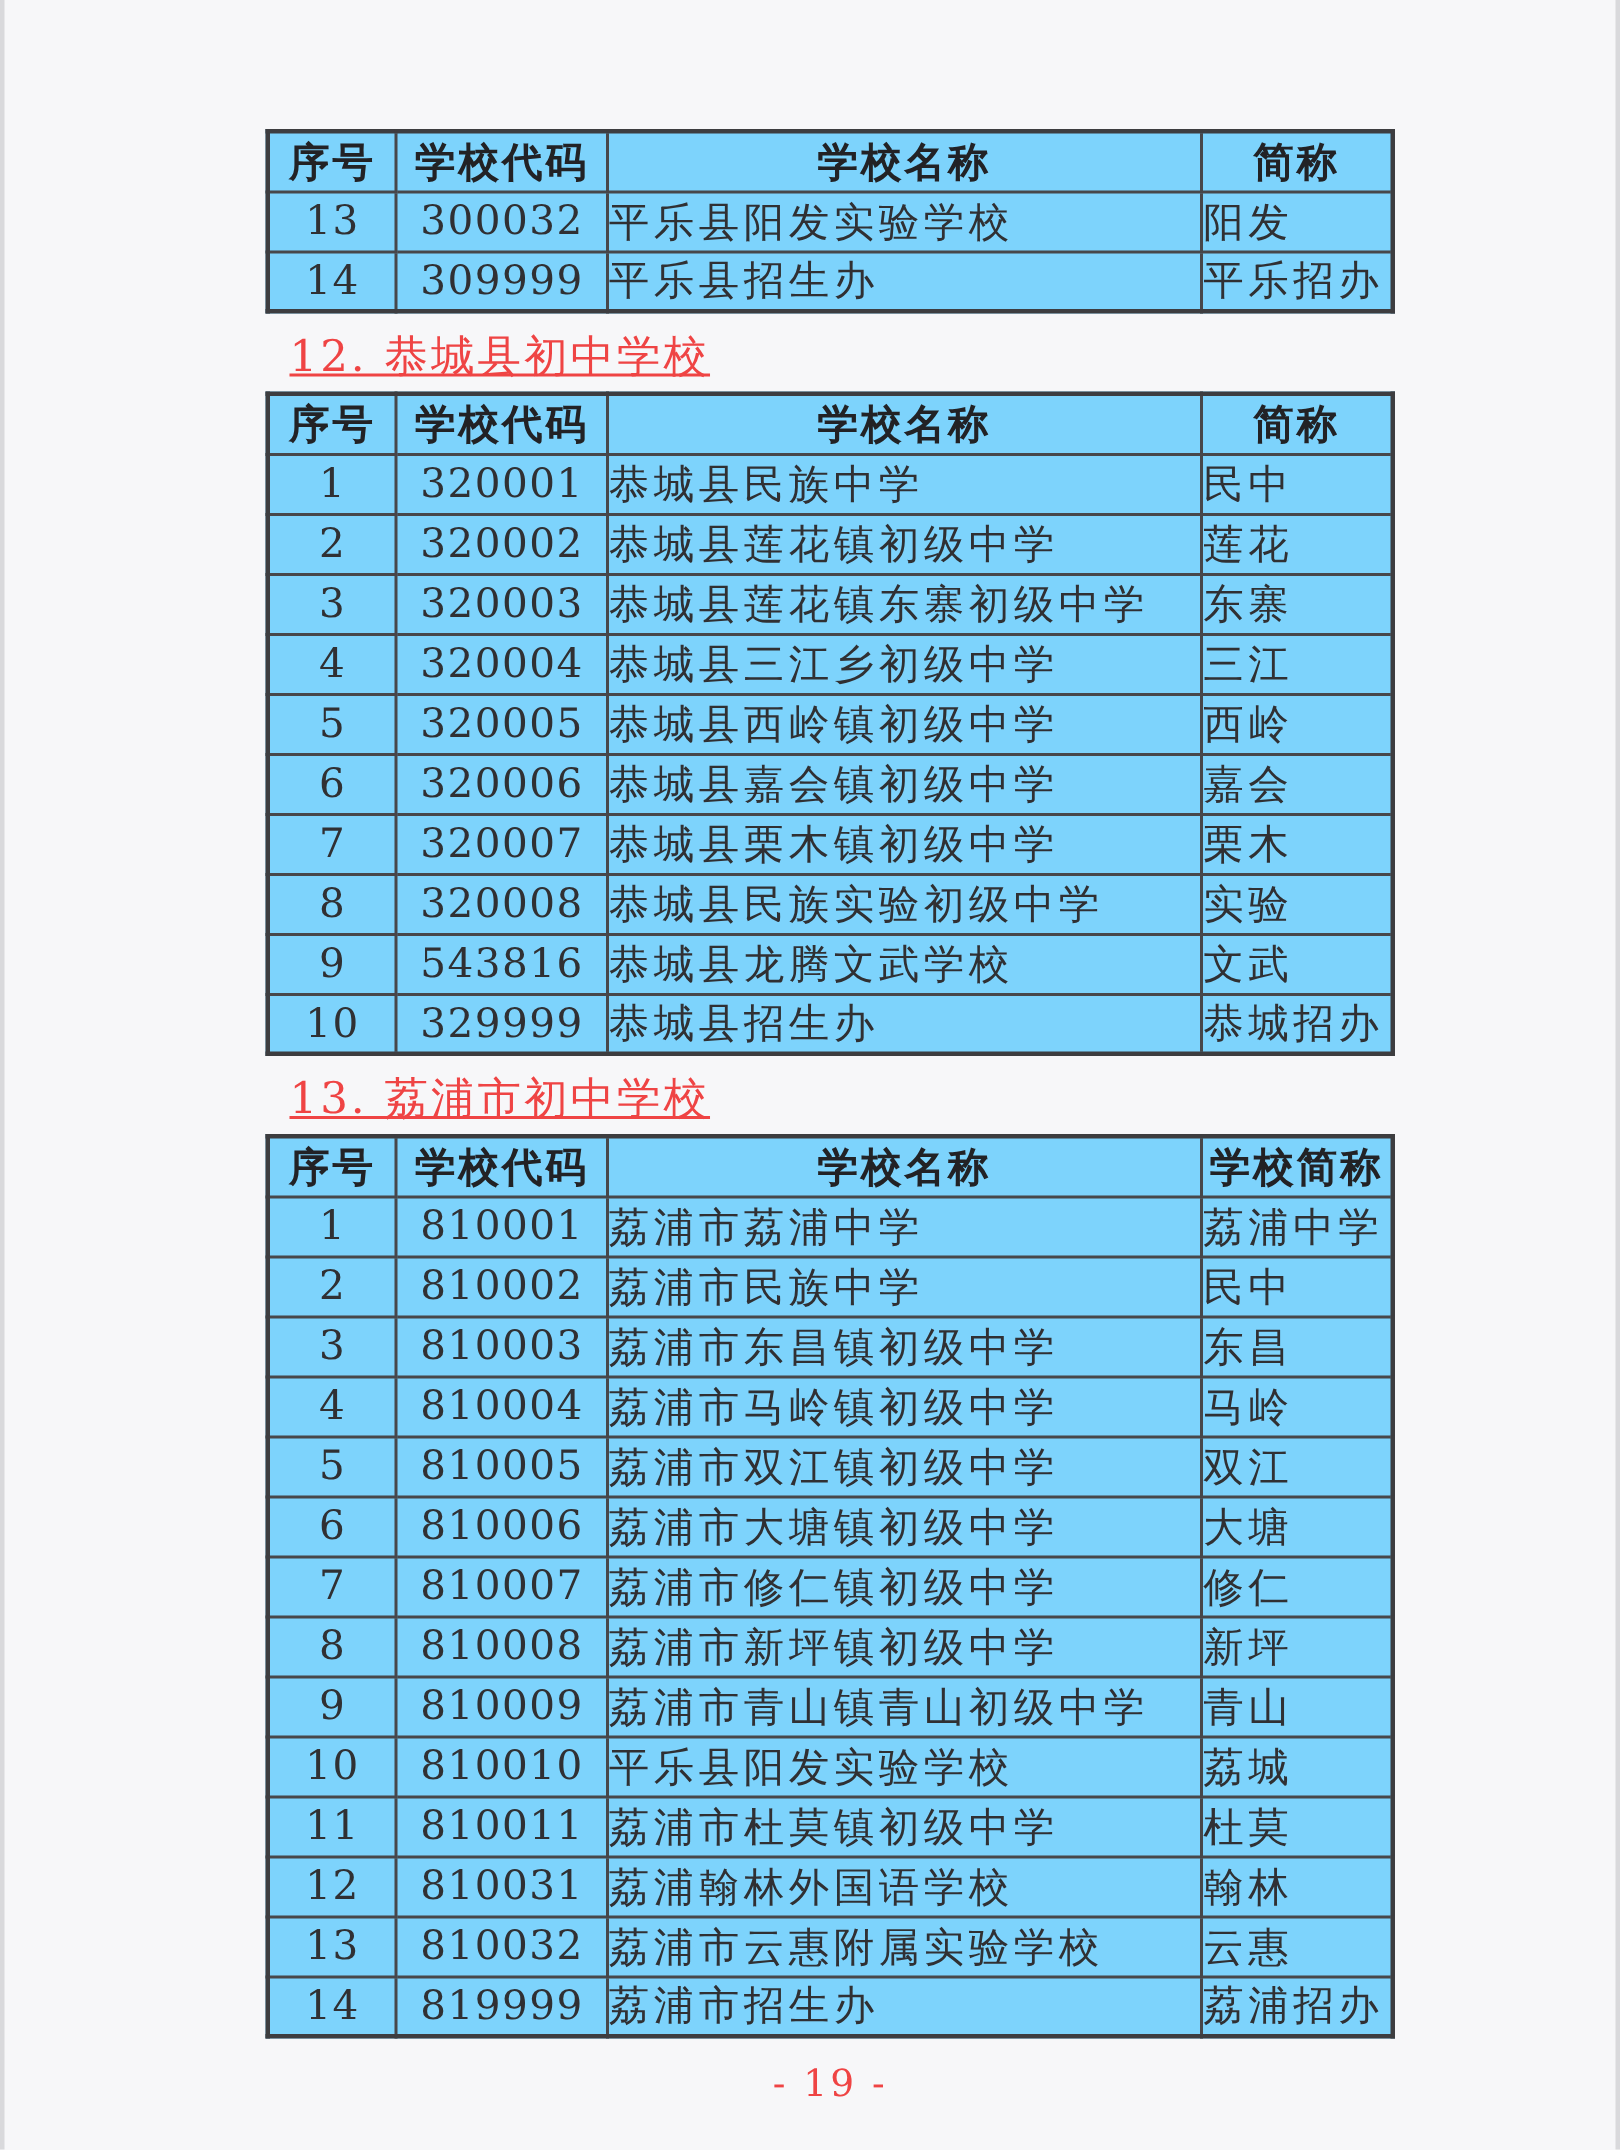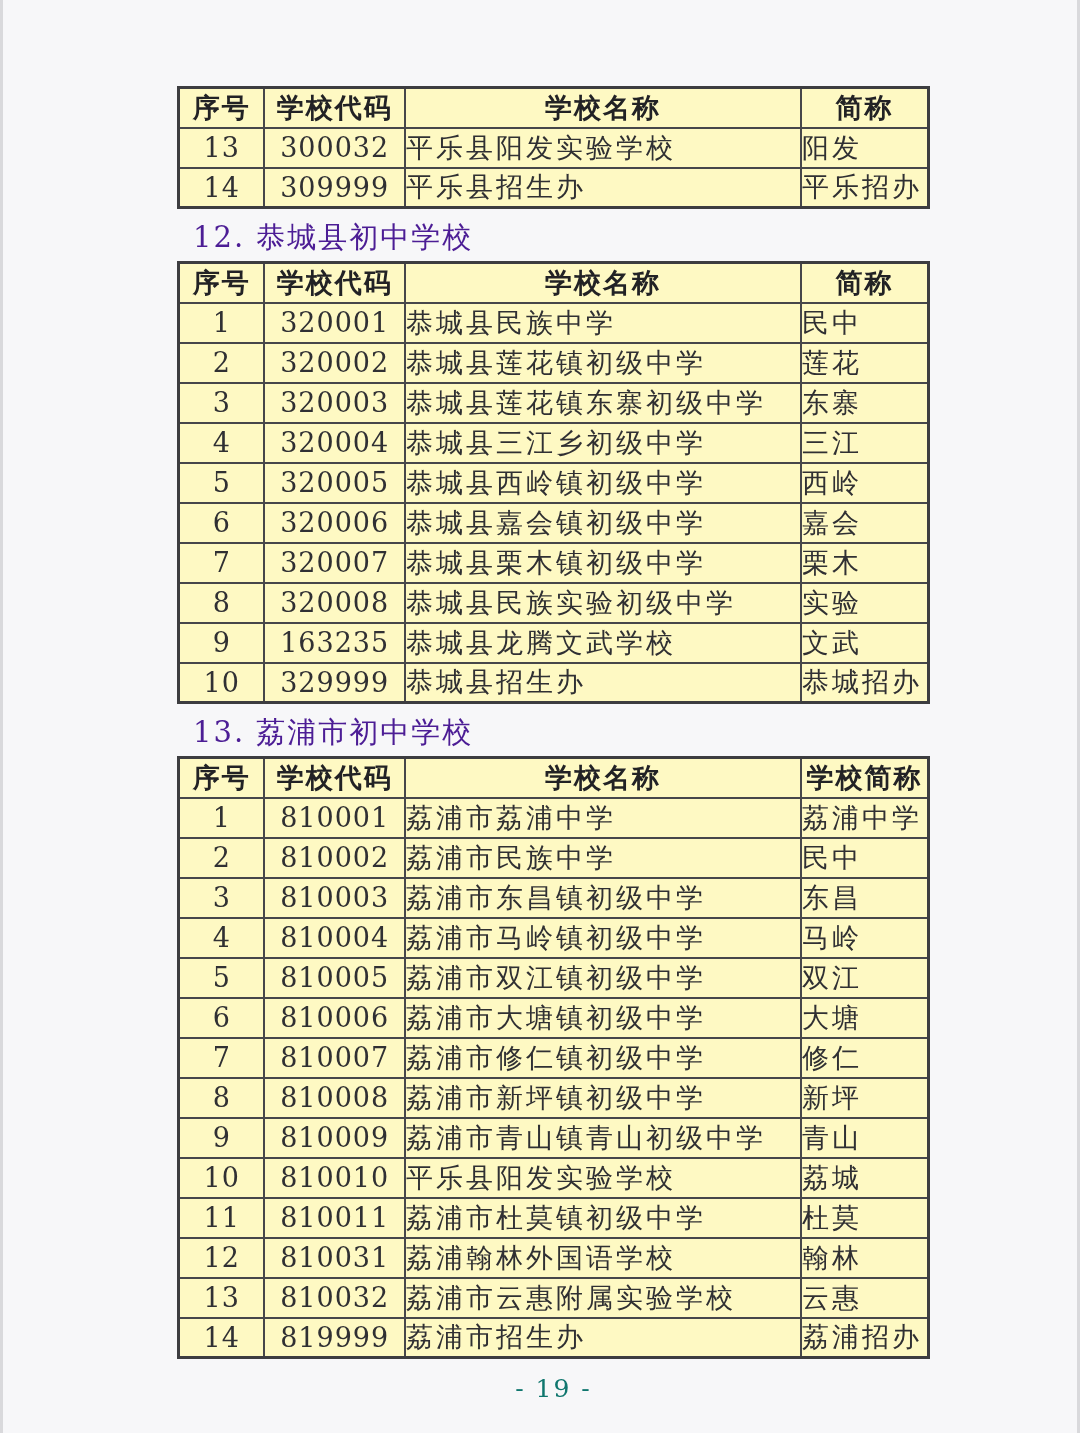--- a/index.html
+++ b/index.html
@@ -29,21 +29,21 @@
     position: absolute;
     left: 177px;
     top: 86px;
     width: 753px;
   }
 
   table.school-table {
     border-collapse: collapse;
     table-layout: fixed;
     width: 753px;
-    background: #fef9c3;
+    background: #7dd3fc;
     border: 3px solid #3d3d40;
   }
   table.school-table th,
   table.school-table td {
     border: 2px solid #47474a;
     height: 40px;
     box-sizing: border-box;
     vertical-align: middle;
     padding: 0;
     overflow: hidden;
@@ -66,31 +66,32 @@
   .c2 { width: 364px; }
   .c3 { width: 117px; }
   td.c0 { text-align: center; letter-spacing: 1px; }
   td.c1 { text-align: center; letter-spacing: 1px; }
   td.c2 { text-align: left; padding-left: 15px; letter-spacing: 3px; }
   td.c3 { text-align: left; padding-left: 14px; letter-spacing: 3px; }
 
   .section-title {
     font-size: 29px;
     letter-spacing: 2px;
-    color: #4c1d95;
+    color: #ef4444;
     margin: 11px 0 7px 16px;
     line-height: 34px;
+    text-decoration: underline;
   }
 
   .page-number {
     text-align: center;
     margin-top: 15px;
     font-size: 25px;
     letter-spacing: 2px;
-    color: #0f766e;
+    color: #ef4444;
   }
 </style>
 </head>
 <body>
 
 <div class="page-edge left"></div>
 <div class="page-edge right"></div>
 
 <div class="content">
 
@@ -174,21 +175,21 @@
           <td class="c3">栗木</td>
         </tr>
         <tr>
           <td class="c0">8</td>
           <td class="c1">320008</td>
           <td class="c2">恭城县民族实验初级中学</td>
           <td class="c3">实验</td>
         </tr>
         <tr>
           <td class="c0">9</td>
-          <td class="c1">163235</td>
+          <td class="c1">543816</td>
           <td class="c2">恭城县龙腾文武学校</td>
           <td class="c3">文武</td>
         </tr>
         <tr>
           <td class="c0">10</td>
           <td class="c1">329999</td>
           <td class="c2">恭城县招生办</td>
           <td class="c3">恭城招办</td>
         </tr>
       </tbody>

